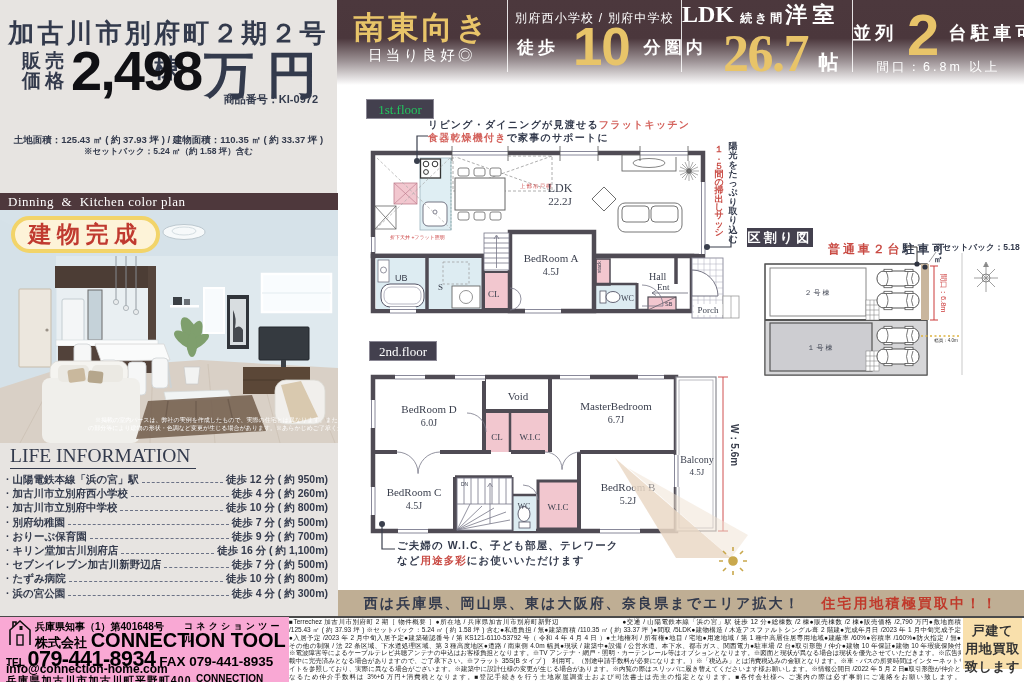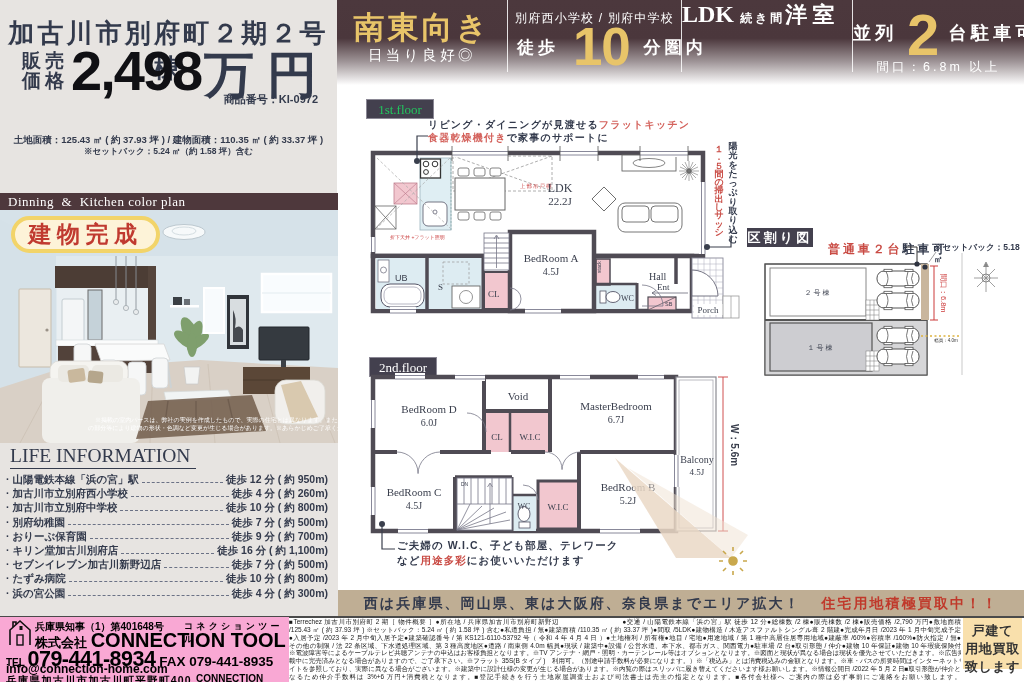--- a/index.html
+++ b/index.html
@@ -28,20 +28,21 @@
 
   <div class="abs" style="left:171px;top:0;width:173px;height:85px;">
     <div style="position:absolute;top:10px;width:100%;text-align:center;font-size:12px;color:#fff;letter-spacing:.1em;">別府西小学校 / 別府中学校</div>
     <div style="position:absolute;top:24px;width:100%;text-align:center;color:#fff;line-height:46px;white-space:nowrap;padding-left:9px;">
       <span class="jp" style="font-size:17px;font-weight:bold;">徒歩</span><span style="font-size:53px;font-weight:bold;color:#e8c469;vertical-align:-12px;letter-spacing:-1px;"> 10 </span><span class="jp" style="font-size:17px;font-weight:bold;">分圏内</span>
     </div>
   </div>
 
   <div class="abs" style="left:345px;top:0;width:170px;height:85px;">
     <div style="position:absolute;top:0;width:100%;text-align:left;color:#fff;font-weight:bold;white-space:nowrap;"><span style="font-family:'Liberation Serif',serif;font-size:24px;">LDK</span><span class="jp" style="font-size:12px;"> 続き間</span><span class="jp" style="font-size:22px;">洋室</span></div>
+    <div style="position:absolute;top:30px;width:100%;text-align:center;line-height:48px;white-space:nowrap;padding-left:16px;"><span style="font-family:'Liberation Serif',serif;font-size:52px;font-weight:bold;color:#e8c469;letter-spacing:-1.5px;">26.7</span><span class="jp" style="font-size:20px;font-weight:bold;color:#fff;vertical-align:2px;"> 帖</span></div>
   </div>
 
   <div class="abs" style="left:516px;top:0;width:171px;height:85px;">
     <div style="position:absolute;top:8px;width:100%;text-align:center;color:#fff;font-weight:bold;line-height:50px;white-space:nowrap;"><span class="jp" style="font-size:18px;">並列 </span><span style="font-size:58px;color:#e8c469;vertical-align:-16px;">2</span><span class="jp" style="font-size:18px;"> 台駐車可</span></div>
     <div class="jp" style="position:absolute;top:59px;width:100%;text-align:center;font-size:12.5px;color:#fff;">間口：6.8m 以上</div>
   </div>
 </div>
 
 <div class="abs" style="left:0;top:0;width:337px;height:193px;background:#e7e4e1;">
 
@@ -289,21 +290,21 @@
 </div>
 
 <div class="abs" style="left:963px;top:618px;width:59px;height:51px;background:#f9e0ac;text-align:center;">
   <div style="margin-top:4px;font-size:13px;font-weight:bold;color:#333;line-height:18px;letter-spacing:.05em;">戸建て<br>用地買取<br>致します</div>
 </div>
 
 <div class="abs" style="left:366px;top:99px;width:66px;height:18px;background:#43404e;border:1px solid #8a8794;text-align:center;">
   <span style="font-family:'Liberation Serif',serif;font-size:13px;color:#22c55e;line-height:17px;">1st.floor</span>
 </div>
 
-<div class="abs" style="left:369px;top:357px;width:66px;height:18px;background:#43404e;border:1px solid #8a8794;text-align:center;">
+<div class="abs" style="left:369px;top:341px;width:66px;height:18px;background:#43404e;border:1px solid #8a8794;text-align:center;">
   <span style="font-family:'Liberation Serif',serif;font-size:13px;color:#fff;line-height:17px;">2nd.floor</span>
 </div>
 
 <div class="abs" style="left:747px;top:228px;width:66px;height:19px;background:#43404e;text-align:center;">
   <span class="jp" style="font-size:13px;font-weight:bold;color:#fff;line-height:19px;">区割り図</span>
 </div>
 
 <div class="abs navy" style="left:428px;top:118px;font-size:10px;font-weight:bold;line-height:13px;letter-spacing:.12em;">
   <span>リビング・ダイニングが見渡せる</span><span style="color:#d4625c;">フラットキッチン</span><br>
   <span style="color:#d4625c;">食器乾燥機付き</span><span>で家事のサポートに</span>

